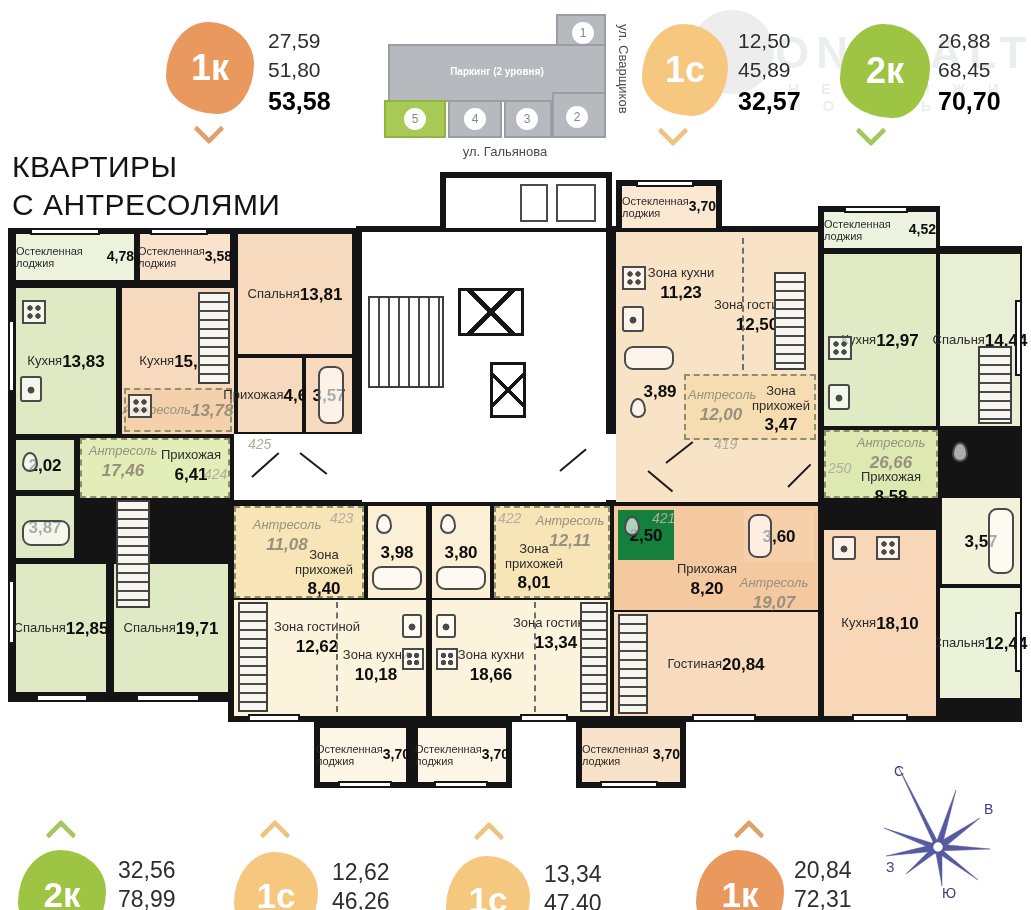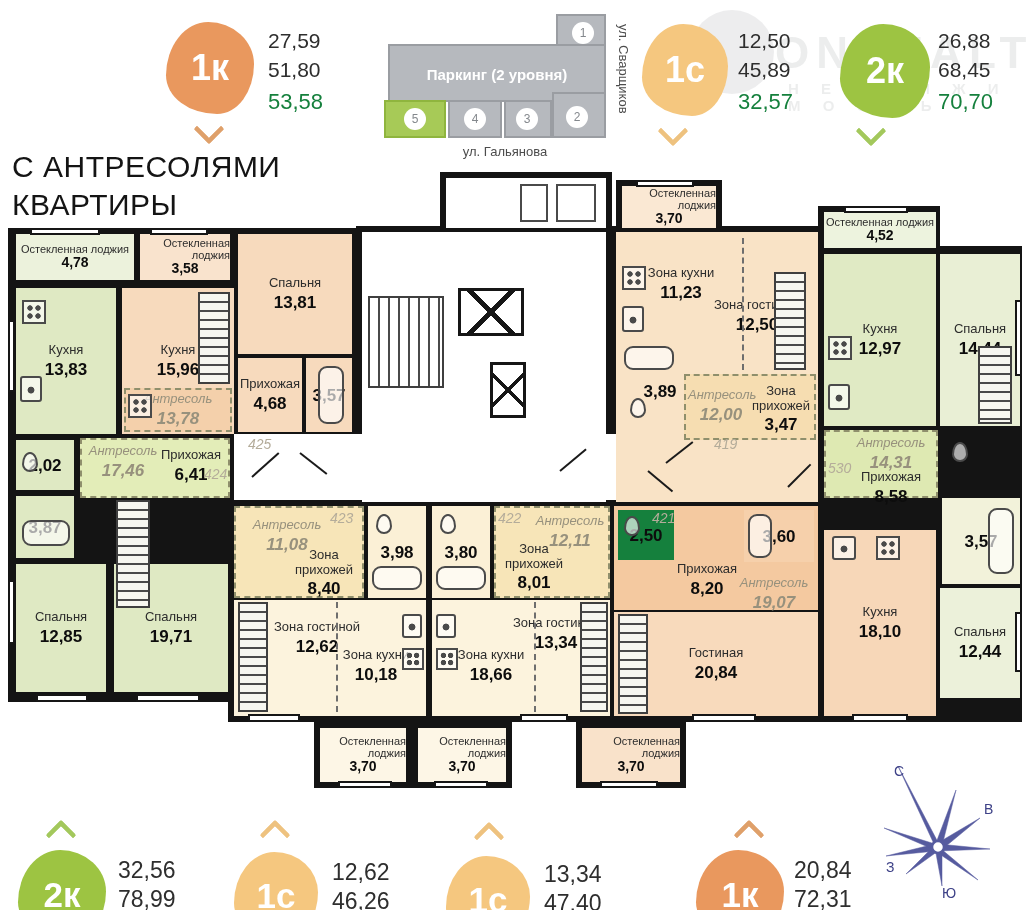--- a/index.html
+++ b/index.html
@@ -1,20 +1,20 @@
 <!DOCTYPE html>
 <html><head>
 <meta charset="utf-8">
 <style>
   html,body{margin:0;padding:0;background:#fff}
   #wrap{position:relative;width:1031px;height:910px;background:#fff;overflow:hidden;
         font-family:"Liberation Sans",sans-serif;color:#141414}
   .bk{position:absolute;background:#141414}
-  .rm{position:absolute;display:flex;flex-direction:column;align-items:center;justify-content:center;
-      text-align:right;line-height:1.12;box-sizing:border-box}
+  .rm{position:absolute;display:flex;flex-direction:row;align-items:center;justify-content:center;
+      text-align:left;line-height:1.12;box-sizing:border-box}
   .rn{font-size:13px;color:#2c2c2c}
   .ra{font-size:17px;font-weight:700;color:#0d0d0d;margin-top:2px}
   .lg .rn{font-size:11px}
   .lg .ra{font-size:14px;margin-top:0}
   .ant{border:2px dashed #8f8f6c}
   .it .rn,.it .ra{font-style:italic;color:#97917d}
   .zl{position:absolute;text-align:center;line-height:1.12}
   .num{position:absolute;font-size:14px;font-style:italic;color:#b4ac9a;z-index:6}
   .st{position:absolute;border:2px solid #3f3f3f;box-sizing:border-box;
       background:repeating-linear-gradient(180deg,#f7f7f0 0 7px,#4a4a4a 7px 9px);z-index:4}
@@ -29,34 +29,34 @@
   .tub{border-radius:9px}
   .tlt{border-radius:50%/62% 62% 40% 40%}
   .stv{background-image:radial-gradient(circle at 30% 30%,#4a4a4a 2.4px,transparent 3px),
        radial-gradient(circle at 70% 30%,#4a4a4a 2.4px,transparent 3px),
        radial-gradient(circle at 30% 70%,#4a4a4a 2.4px,transparent 3px),
        radial-gradient(circle at 70% 70%,#4a4a4a 2.4px,transparent 3px)}
   .snk{background-image:radial-gradient(circle at 50% 55%,#4a4a4a 3px,transparent 3.8px)}
   .blob{position:absolute;display:flex;align-items:center;justify-content:center;color:#fff;font-weight:700;
         border-radius:48% 52% 42% 58%/58% 46% 54% 42%}
   .vals{position:absolute;font-size:21px;color:#2e2e2e;line-height:29px}
-  .vals .tot{font-size:22px;font-weight:400;color:#15803d;margin-top:3px}
+  .vals .tot{font-size:25px;font-weight:700;color:#000000;margin-top:3px}
   .bvals{position:absolute;font-size:23px;color:#2e2e2e;line-height:29px}
   .chv{position:absolute;width:17px;height:17px;border-radius:2px}
   .chd{border-right:5px solid;border-bottom:5px solid;transform:rotate(45deg)}
   .chu{border-left:5px solid;border-top:5px solid;transform:rotate(45deg)}
   .ttl{position:absolute;left:12px;top:148px;font-size:30px;line-height:38px;font-weight:500;
        letter-spacing:.5px;color:#141414}
   .sp{position:absolute;background:#b6b9be;border:2px solid #9a9da2;box-sizing:border-box}
   .spg{background:#a7ca57;border-color:#8fb53e}
   .spc{position:absolute;width:22px;height:22px;border-radius:50%;background:#fff;color:#84888d;
        font-size:12px;display:flex;align-items:center;justify-content:center;z-index:3}
   .street{position:absolute;color:#4c4c4c;font-size:13px}
   .wm{position:absolute;color:rgba(70,75,80,.10);font-weight:700;z-index:0}
-  .plab{position:absolute;color:#fff;font-weight:700;font-size:15px;text-align:center;z-index:3}
+  .plab{position:absolute;color:#fff;font-weight:700;font-size:10px;text-align:center;z-index:3}
 </style>
 </head>
 <body>
 
 <div id="wrap">
 
   <div class="wm" style="left:690px;top:10px;width:84px;height:84px;border-radius:50%;background:rgba(140,146,152,.16)"></div>
   <div class="wm" style="left:775px;top:28px;font-size:44px;letter-spacing:7px">ONREALT</div>
   <div class="wm" style="left:788px;top:80px;font-size:15px;letter-spacing:9px">Н Е Д В И Ж И М О С Т Ь</div>
 
@@ -101,22 +101,22 @@
     <div class="spc" style="left:572px;top:22px">1</div>
     <div class="spc" style="left:566px;top:106px">2</div>
     <div class="spc" style="left:516px;top:108px">3</div>
     <div class="spc" style="left:464px;top:108px">4</div>
     <div class="spc" style="left:404px;top:108px">5</div>
     <div class="street" style="left:616px;top:24px;writing-mode:vertical-rl">ул. Сварщиков</div>
     <div class="street" style="left:440px;top:144px;width:130px;text-align:center">ул. Гальянова</div>
   </div>
 
   <div class="ttl">
+    <div>КВАРТИРЫ</div>
     <div>С АНТРЕСОЛЯМИ</div>
-    <div>КВАРТИРЫ</div>
   </div>
 
   <div class="bk" style="left:8px;top:228px;width:348px;height:474px"></div>
   <div class="bk" style="left:440px;top:172px;width:172px;height:60px"></div>
   <div class="bk" style="left:356px;top:226px;width:256px;height:282px"></div>
   <div class="bk" style="left:228px;top:428px;width:596px;height:294px"></div>
   <div class="bk" style="left:612px;top:226px;width:212px;height:282px"></div>
   <div class="bk" style="left:616px;top:180px;width:106px;height:54px"></div>
   <div class="bk" style="left:818px;top:246px;width:204px;height:476px"></div>
   <div class="bk" style="left:818px;top:206px;width:122px;height:46px"></div>
@@ -232,27 +232,27 @@
     <div class="ra">12,97</div>
   </div>
   <div class="rm" style="left:940px;top:254px;width:80px;height:172px;background:#e9efd5">
     <div class="rn">Спальня</div>
     <div class="ra">14,44</div>
   </div>
   <div class="st" style="left:978px;top:346px;width:34px;height:78px"></div>
   <div class="rm ant" style="left:824px;top:430px;width:114px;height:68px;background:#dee9b2"></div>
   <div class="zl it" style="left:846px;top:436px;width:90px">
     <div class="rn">Антресоль</div>
-    <div class="ra">14,31</div>
+    <div class="ra">26,66</div>
   </div>
   <div class="zl" style="left:846px;top:470px;width:90px">
     <div class="rn">Прихожая</div>
     <div class="ra">8,58</div>
   </div>
-  <div class="num" style="left:828px;top:460px">530</div>
+  <div class="num" style="left:828px;top:460px">250</div>
   <div class="rm" style="left:942px;top:498px;width:78px;height:86px;background:#f2f2da">
     <div class="ra">3,57</div>
   </div>
   <div class="rm" style="left:940px;top:588px;width:80px;height:110px;background:#ecf1da">
     <div class="rn">Спальня</div>
     <div class="ra">12,44</div>
   </div>
   <div class="rm" style="left:824px;top:530px;width:112px;height:186px;background:#f7d7b8">
     <div class="rn">Кухня</div>
     <div class="ra">18,10</div>

